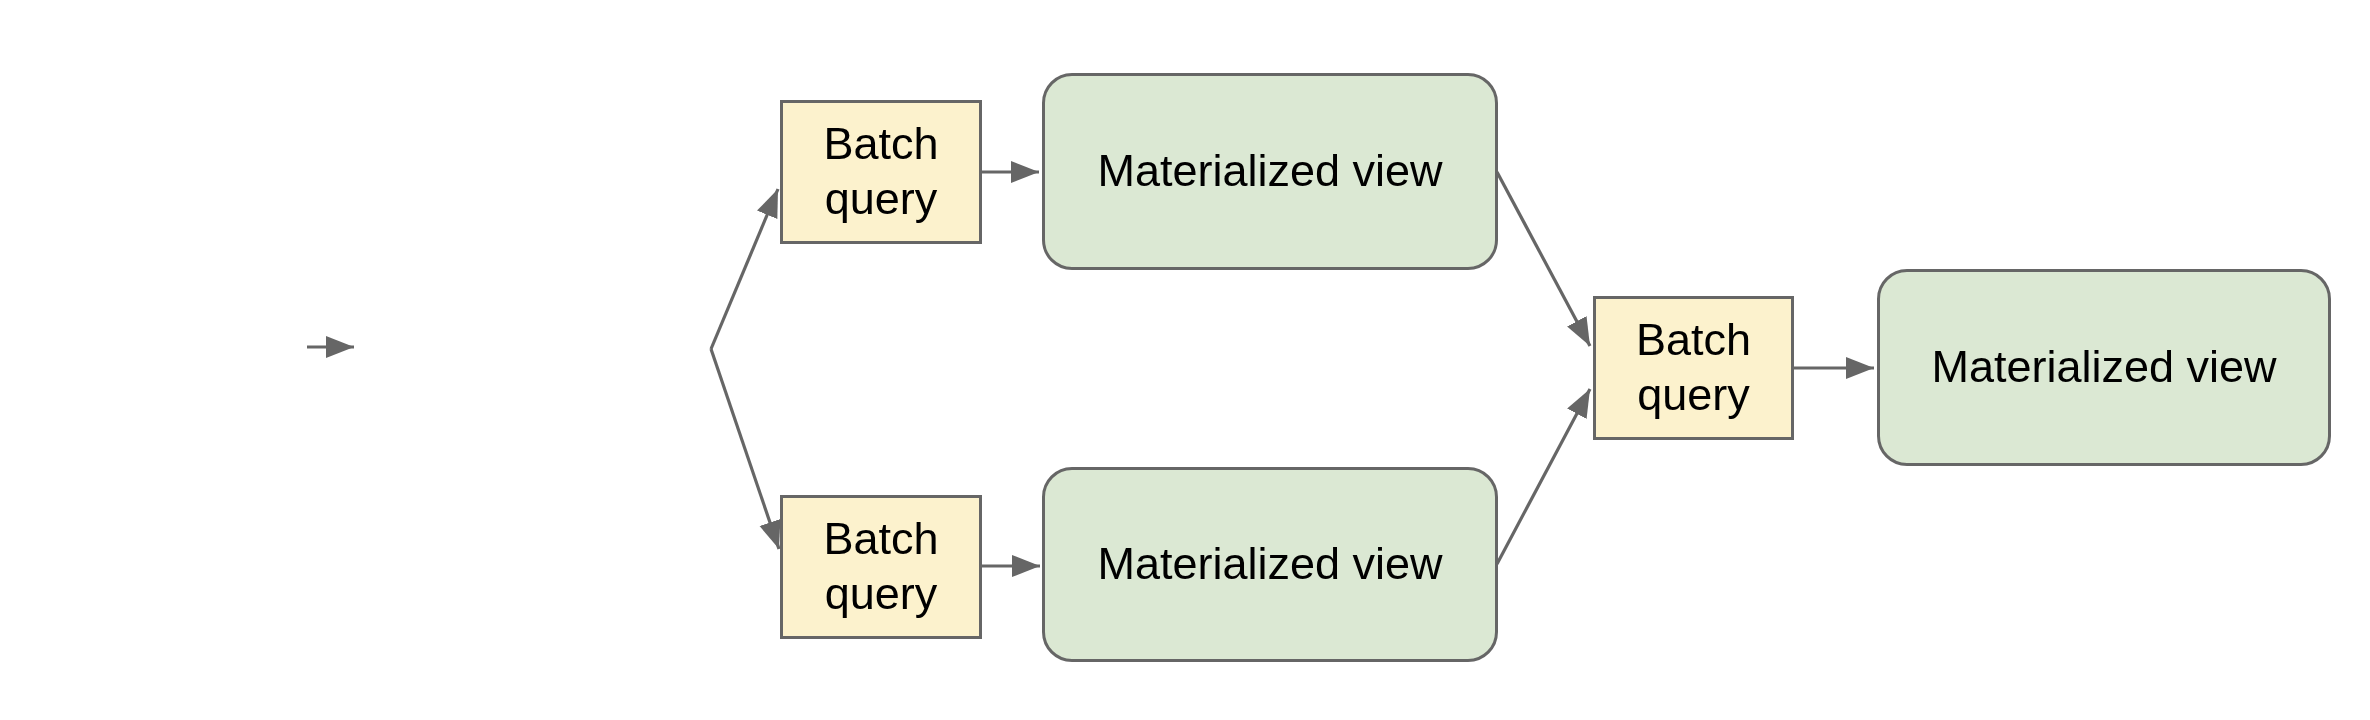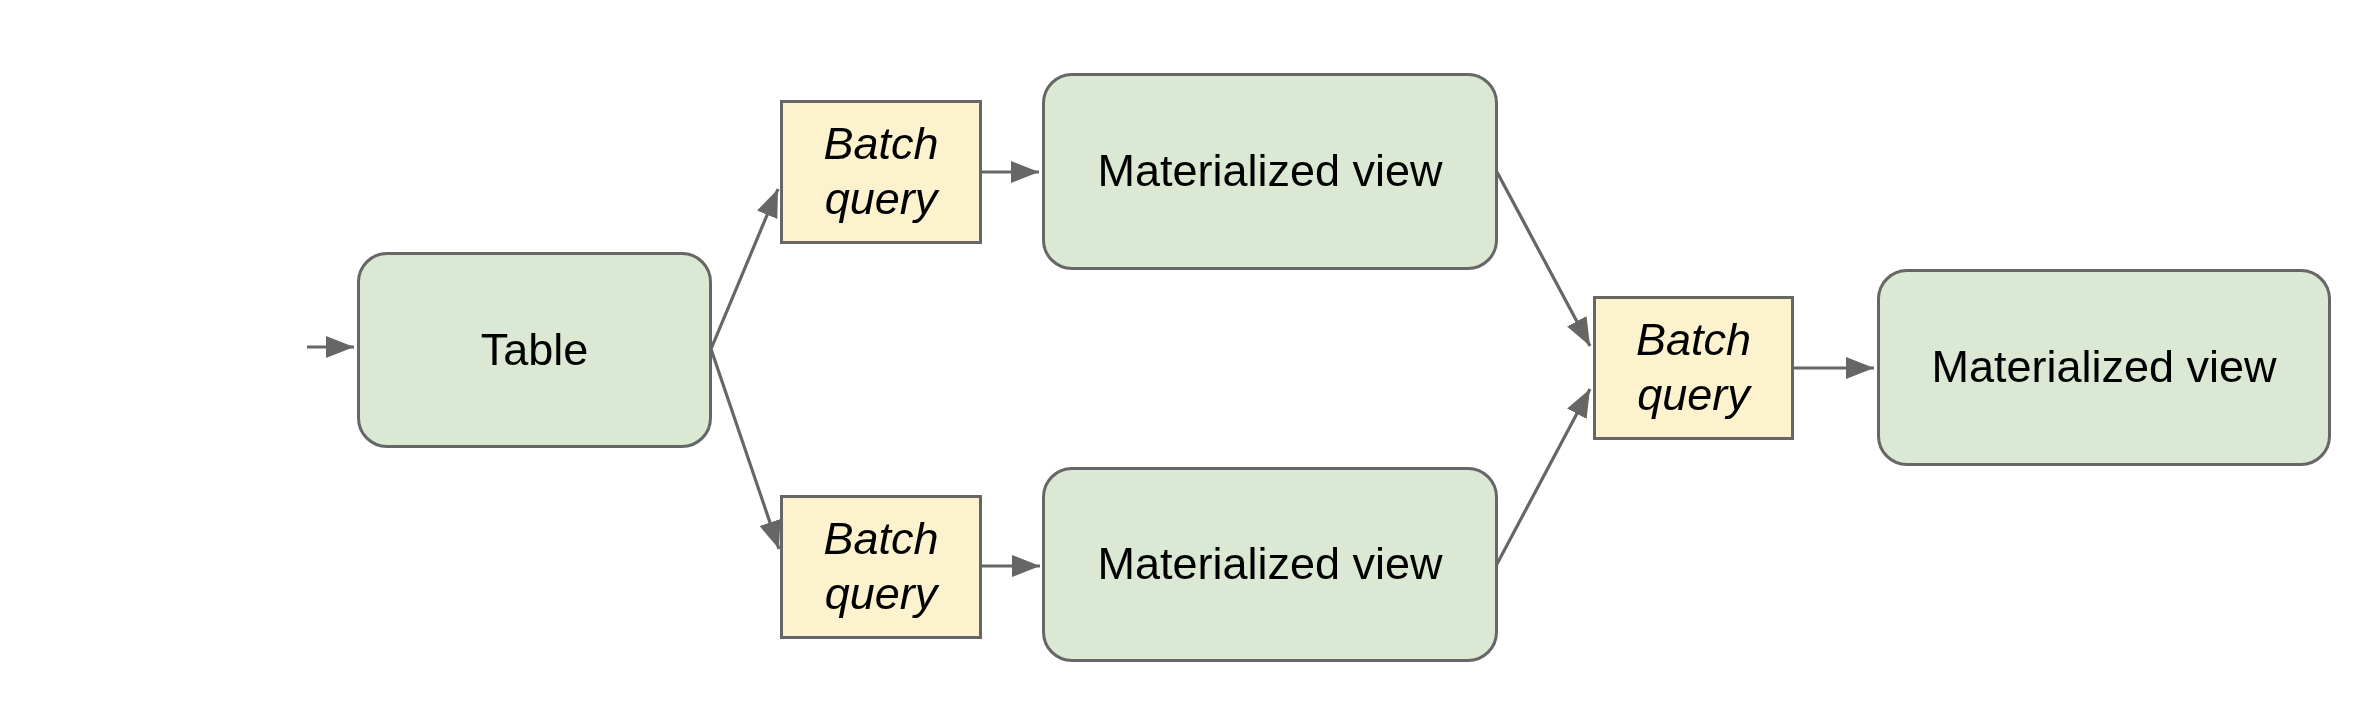--- a/index.html
+++ b/index.html
@@ -39,21 +39,20 @@
     justify-content: center;
     text-align: center;
     font-size: 45px;
     line-height: 1.22;
     color: var(--text, #000000);
     padding: 0 14px;
   }
   .node.query {
     background: var(--query-fill, #fcf2cd);
     border-radius: 0;
-    font-style: italic;
   }
   .node.view {
     background: var(--view-fill, #dbe8d3);
     border-radius: 30px;
     text-align: center;
   }
 </style>
 </head>
 <body>
 
@@ -69,23 +68,20 @@
     <line x1="711" y1="349" x2="778" y2="189" marker-end="url(#arrow)"></line>
     <line x1="711" y1="349" x2="779" y2="549" marker-end="url(#arrow)"></line>
     <line x1="981" y1="172" x2="1039" y2="172" marker-end="url(#arrow)"></line>
     <line x1="982" y1="566" x2="1040" y2="566" marker-end="url(#arrow)"></line>
     <line x1="1497" y1="172" x2="1590" y2="346" marker-end="url(#arrow)"></line>
     <line x1="1497" y1="564" x2="1590" y2="389" marker-end="url(#arrow)"></line>
     <line x1="1793" y1="368" x2="1874" y2="368" marker-end="url(#arrow)"></line>
   </svg>
 
 
-  <div class="node view" style="left:357px; top:252px; width:355px; height:196px;">
-    <span>Table</span>
-  </div>
 
   <div class="node query" style="left:780px; top:100px; width:202px; height:144px;">
     <span>Batch query</span>
   </div>
 
   <div class="node view" style="left:1042px; top:73px; width:456px; height:197px;">
     <span>Materialized view</span>
   </div>
 
   <div class="node query" style="left:780px; top:495px; width:202px; height:144px;">

